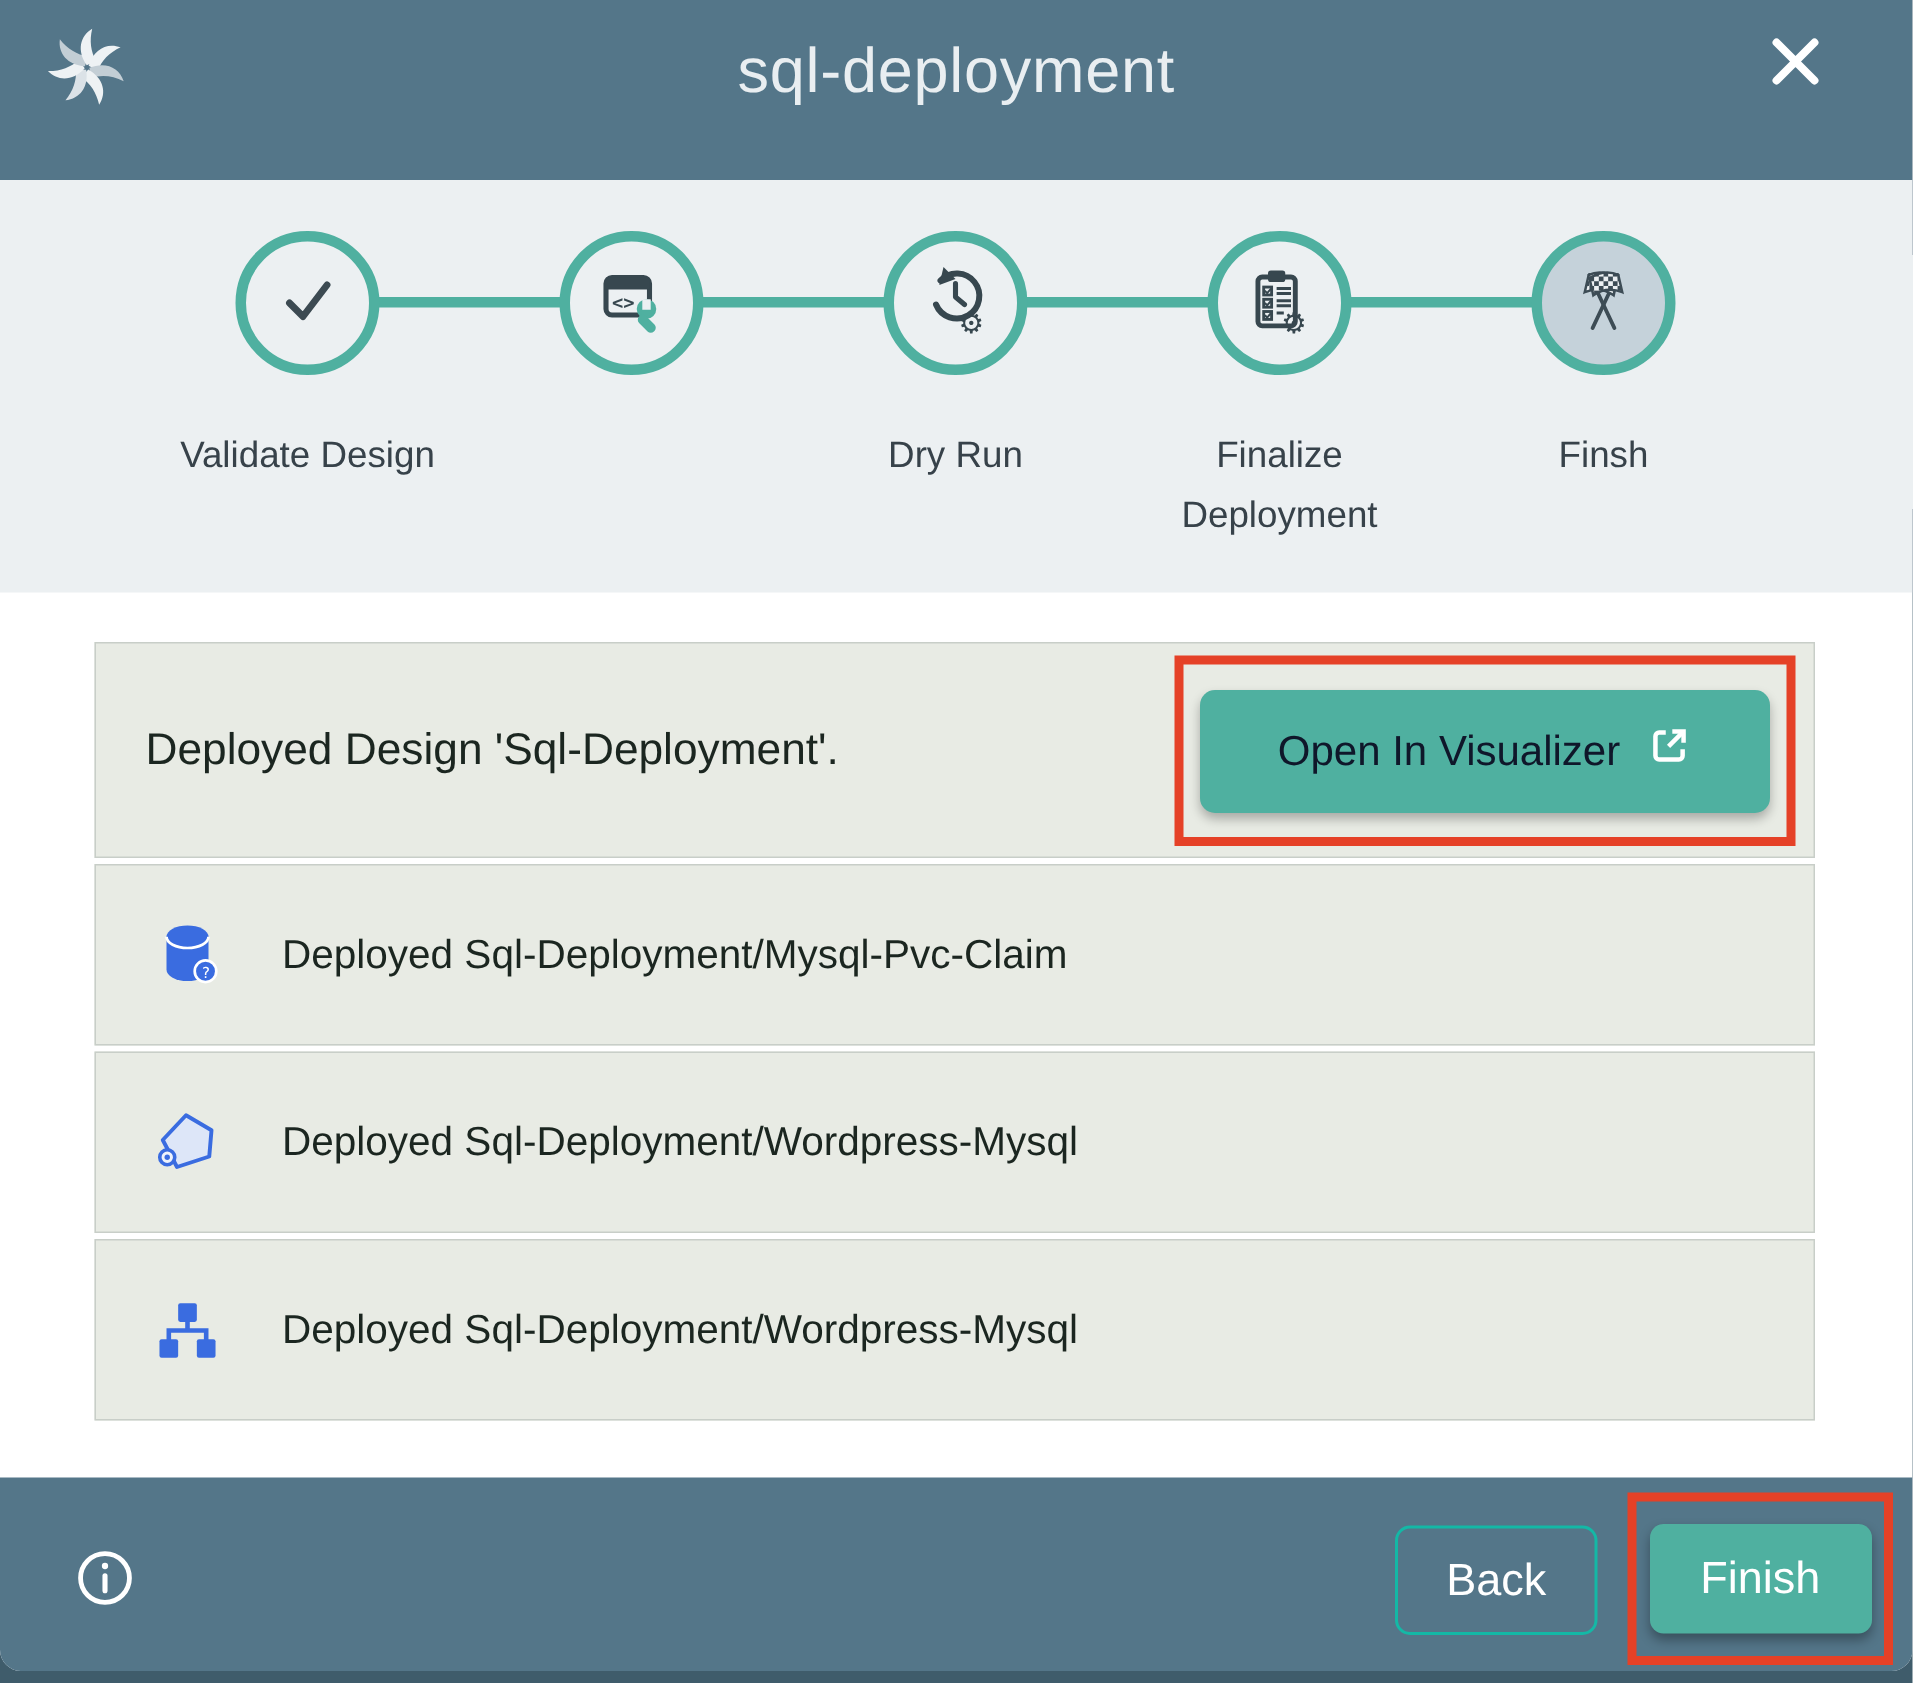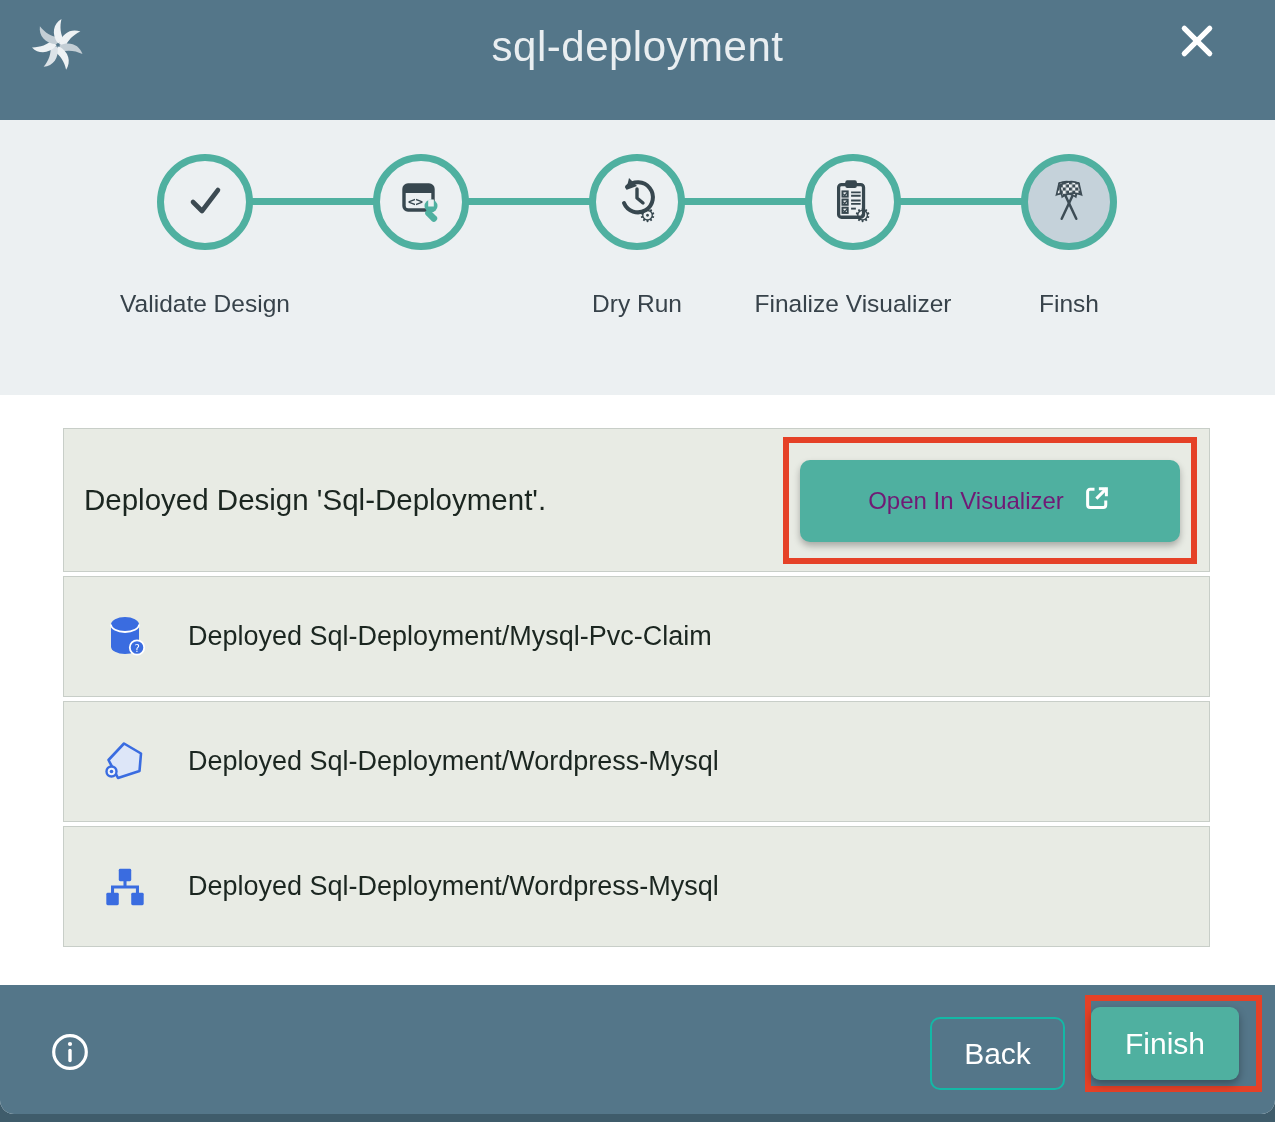--- a/index.html
+++ b/index.html
@@ -23,34 +23,34 @@
   .stepper{position:absolute;top:120px;left:0;right:0;height:275px;background:var(--steps-bg)}
   .track{position:absolute;left:205px;width:864px;top:78px;height:7px;background:var(--accent);border-radius:4px}
   .steps{position:absolute;left:97px;top:34px;display:flex}
   .step{width:216px;display:flex;flex-direction:column;align-items:center}
   .circle{width:96px;height:96px;border-radius:50%;border:7px solid var(--accent);background:var(--steps-bg);display:flex;align-items:center;justify-content:center;position:relative;z-index:2}
   .step.active .circle{background:var(--active-step-fill)}
   .steplabel{margin-top:34px;font-size:24.5px;line-height:40px;color:var(--label-gray);text-align:center;max-width:205px}
 
   
   .panel{position:absolute;left:63px;width:1147px;background:var(--row-bg);border:1px solid var(--row-border);display:flex;align-items:center}
-  .panel.summary{top:428px;height:144px;padding-left:20px}
+  .panel.summary{top:428px;height:144px;padding-left:33px}
   .summary-text{font-size:29.5px;color:var(--text-dark)}
   .annotation-vis{position:absolute;left:719px;top:8px;width:414px;height:127px;border:6px solid var(--annotation-red);display:flex;align-items:center;justify-content:center}
-  .vis-btn{width:380px;height:82px;background:var(--accent);border:none;border-radius:10px;color:#701a75;font-size:24px;font-family:"Liberation Sans",sans-serif;display:flex;align-items:center;justify-content:center;gap:18px;cursor:pointer;box-shadow:0 4px 7px rgba(0,0,0,.28)}
+  .vis-btn{width:380px;height:82px;background:var(--accent);border:none;border-radius:10px;color:#0f172a;font-size:28px;font-family:"Liberation Sans",sans-serif;display:flex;align-items:center;justify-content:center;gap:18px;cursor:pointer;box-shadow:0 4px 7px rgba(0,0,0,.28)}
   .panel.row{padding-left:36px;gap:38px;height:121px}
   .panel.r2{top:576px}.panel.r3{top:701px}.panel.r4{top:826px}
   .rowicon{width:50px;height:50px;flex:0 0 50px;display:flex;align-items:center;justify-content:center}
   .rowtext{font-size:27px;color:var(--text-dark)}
 
   
   .ftr{position:absolute;left:0;right:0;top:985px;height:129px;background:var(--footer-bg)}
   .infobtn{position:absolute;left:50px;top:47px;width:40px;height:40px;background:transparent;border:none;padding:0;cursor:pointer}
   .backbtn{position:absolute;left:930px;top:32px;width:135px;height:73px;background:transparent;border:2px solid #14b8a6;border-radius:10px;color:#fff;font-size:30px;font-family:"Liberation Sans",sans-serif;cursor:pointer}
-  .annotation-finish{position:absolute;left:1085px;top:10px;width:177px;height:97px;border:6px solid var(--annotation-red);display:flex;align-items:center;justify-content:flex-start}
+  .annotation-finish{position:absolute;left:1085px;top:10px;width:177px;height:115px;border:6px solid var(--annotation-red);display:flex;align-items:center;justify-content:center}
   .finishbtn{width:148px;height:73px;background:var(--accent);border:none;border-radius:9px;color:#fff;font-size:30px;font-family:"Liberation Sans",sans-serif;cursor:pointer;box-shadow:0 4px 8px rgba(0,0,0,.33)}
 </style>
 </head>
 <body>
 
 <div class="dialog">
 
   <div class="hdr">
     <span class="logo">
       <svg viewBox="0 0 100 100" width="56" height="56">
@@ -131,21 +131,21 @@
                 <path d="M13.8 26.1 l1.6 1.6 2.6-3" stroke-width="1.4"></path>
                 <path d="M22 24.5 h10 M22 28 h10"></path>
                 <rect x="13" y="32" width="5.5" height="5.5"></rect>
                 <path d="M13.8 34.6 l1.6 1.6 2.6-3" stroke-width="1.4"></path>
                 <path d="M22 33 h5"></path>
               </g>
               <text x="25" y="47" font-size="20" fill="#37474f" font-family="DejaVu Sans, sans-serif">⚙</text>
             </svg>
           </span>
         </div>
-        <div class="steplabel">Finalize Visualizer</div>
+        <div class="steplabel">Finalize Deployment</div>
       </div>
 
       <div class="step active">
         <div class="circle">
           <span>
             <svg viewBox="0 0 48 48" width="50" height="50">
               <defs>
                 <pattern id="chk" width="6" height="6" patternUnits="userSpaceOnUse">
                   <rect width="6" height="6" fill="#ecf0f2"></rect>
                   <rect width="3" height="3" fill="#3d4c55"></rect>

